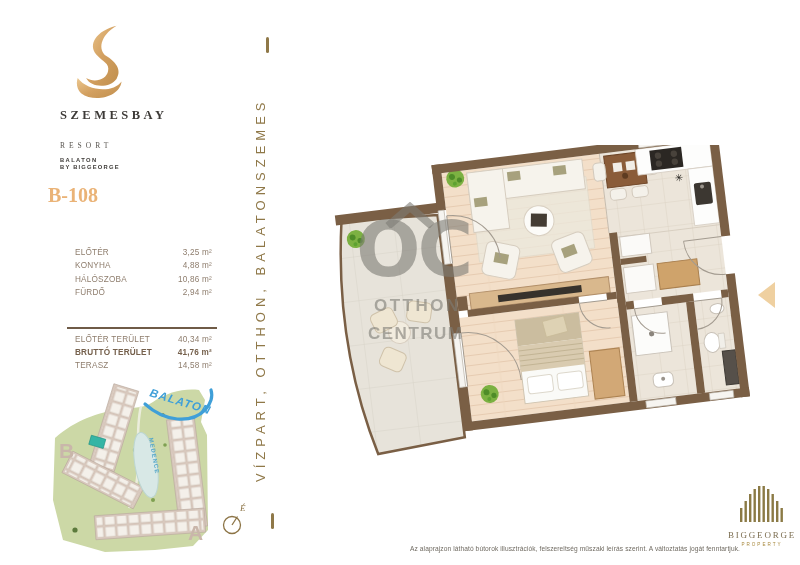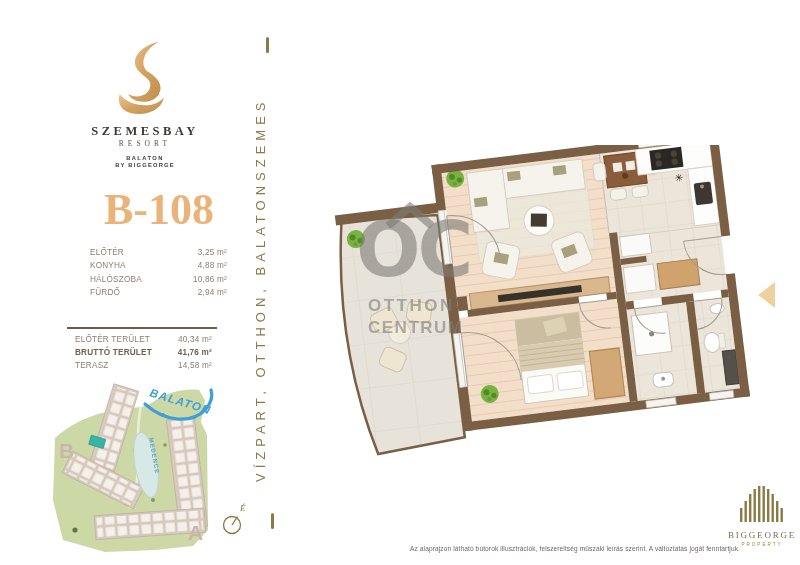--- a/index.html
+++ b/index.html
@@ -1,31 +1,31 @@
 <!DOCTYPE html>
 <html><head>
 <meta charset="utf-8">
 <style>
   html,body{margin:0;padding:0;background:#ffffff;}
   #page{position:relative;width:800px;height:565px;background:#fff;overflow:hidden;
         font-family:"Liberation Sans",sans-serif;}
 
   
-  .brand-wrap{position:absolute;left:60px;top:40px;width:170px;text-align:center;}
+  .brand-wrap{position:absolute;left:60px;top:24px;width:170px;text-align:left;}
   .brand-name{margin-top:4px;font-family:"Liberation Serif",serif;font-size:12.5px;
               letter-spacing:3.5px;color:#3d3a37;font-weight:600;}
   .brand-sub{font-family:"Liberation Serif",serif;font-size:7.5px;letter-spacing:4px;
-             color:#5a5651;margin-top:0;}
+             color:#5a5651;margin-top:18px;}
   .brand-tag1{font-size:5.8px;font-weight:bold;letter-spacing:1.4px;color:#3d3a37;margin-top:7px;}
   .brand-tag2{font-size:5.8px;font-weight:bold;letter-spacing:1.2px;color:#3d3a37;margin-top:1px;}
-  .unit-id{position:absolute;left:74px;top:184px;width:170px;text-align:center;
-           font-family:"Liberation Serif",serif;font-weight:bold;font-size:44px;color:#eab377;}
-
-  
-  .roomlist{position:absolute;left:90px;top:246px;width:137px;}
+  .unit-id{position:absolute;left:48px;top:184px;width:170px;
+           font-family:"Liberation Serif",serif;font-weight:bold;font-size:20px;color:#eab377;}
+
+  
+  .roomlist{position:absolute;left:75px;top:246px;width:137px;}
   .row{display:flex;justify-content:space-between;font-size:8.2px;color:#8e7d6d;
        line-height:13.4px;letter-spacing:.2px;}
   .totals .row{line-height:12.8px;}
   .row.bold{font-weight:bold;color:#75604c;gap:21px;}
   .divider{position:absolute;left:67px;top:327px;width:150px;height:1.5px;background:#6f5b47;}
   .totals{position:absolute;left:75px;top:334px;width:137px;}
 
   
   .side-text{position:absolute;left:253px;top:72px;height:436px;width:26px;
              writing-mode:vertical-rl;transform:rotate(180deg);text-align:center;
@@ -33,22 +33,22 @@
   .dash{position:absolute;width:3px;height:16px;background:#8f7848;border-radius:2px;}
   .dash.top{left:266px;top:37px;}
   .dash.bottom{left:271px;top:513px;}
 
   
   .watermark{position:absolute;left:356px;top:210px;width:140px;color:rgba(125,123,117,.6);
              pointer-events:none;z-index:5;}
   .wm-oc{font-size:76px;font-weight:bold;letter-spacing:-3px;line-height:80px;
          font-family:"DejaVu Sans",sans-serif;}
   .wm-roof{position:absolute;left:28px;top:-8px;}
-  .wm-l1{font-size:17px;font-weight:bold;letter-spacing:2.5px;margin-top:6px;margin-left:12px;}
-  .wm-l2{font-size:17px;font-weight:bold;letter-spacing:1.5px;margin-top:2px;margin-left:12px;}
+  .wm-l1{font-size:17px;font-weight:bold;letter-spacing:2.5px;margin-top:6px;margin-left:18px;}
+  .wm-l2{font-size:17px;font-weight:bold;letter-spacing:1.5px;margin-top:8px;margin-left:12px;}
 
   
   #plan{position:absolute;left:318px;top:145px;z-index:2;}
   .nav-arrow{position:absolute;left:758px;top:282px;width:0;height:0;
              border-top:13px solid transparent;border-bottom:13px solid transparent;
              border-right:17px solid #efd0a0;cursor:pointer;}
   .compass{position:absolute;left:216px;top:498px;}
   .map{position:absolute;left:45px;top:380px;}
 
   

